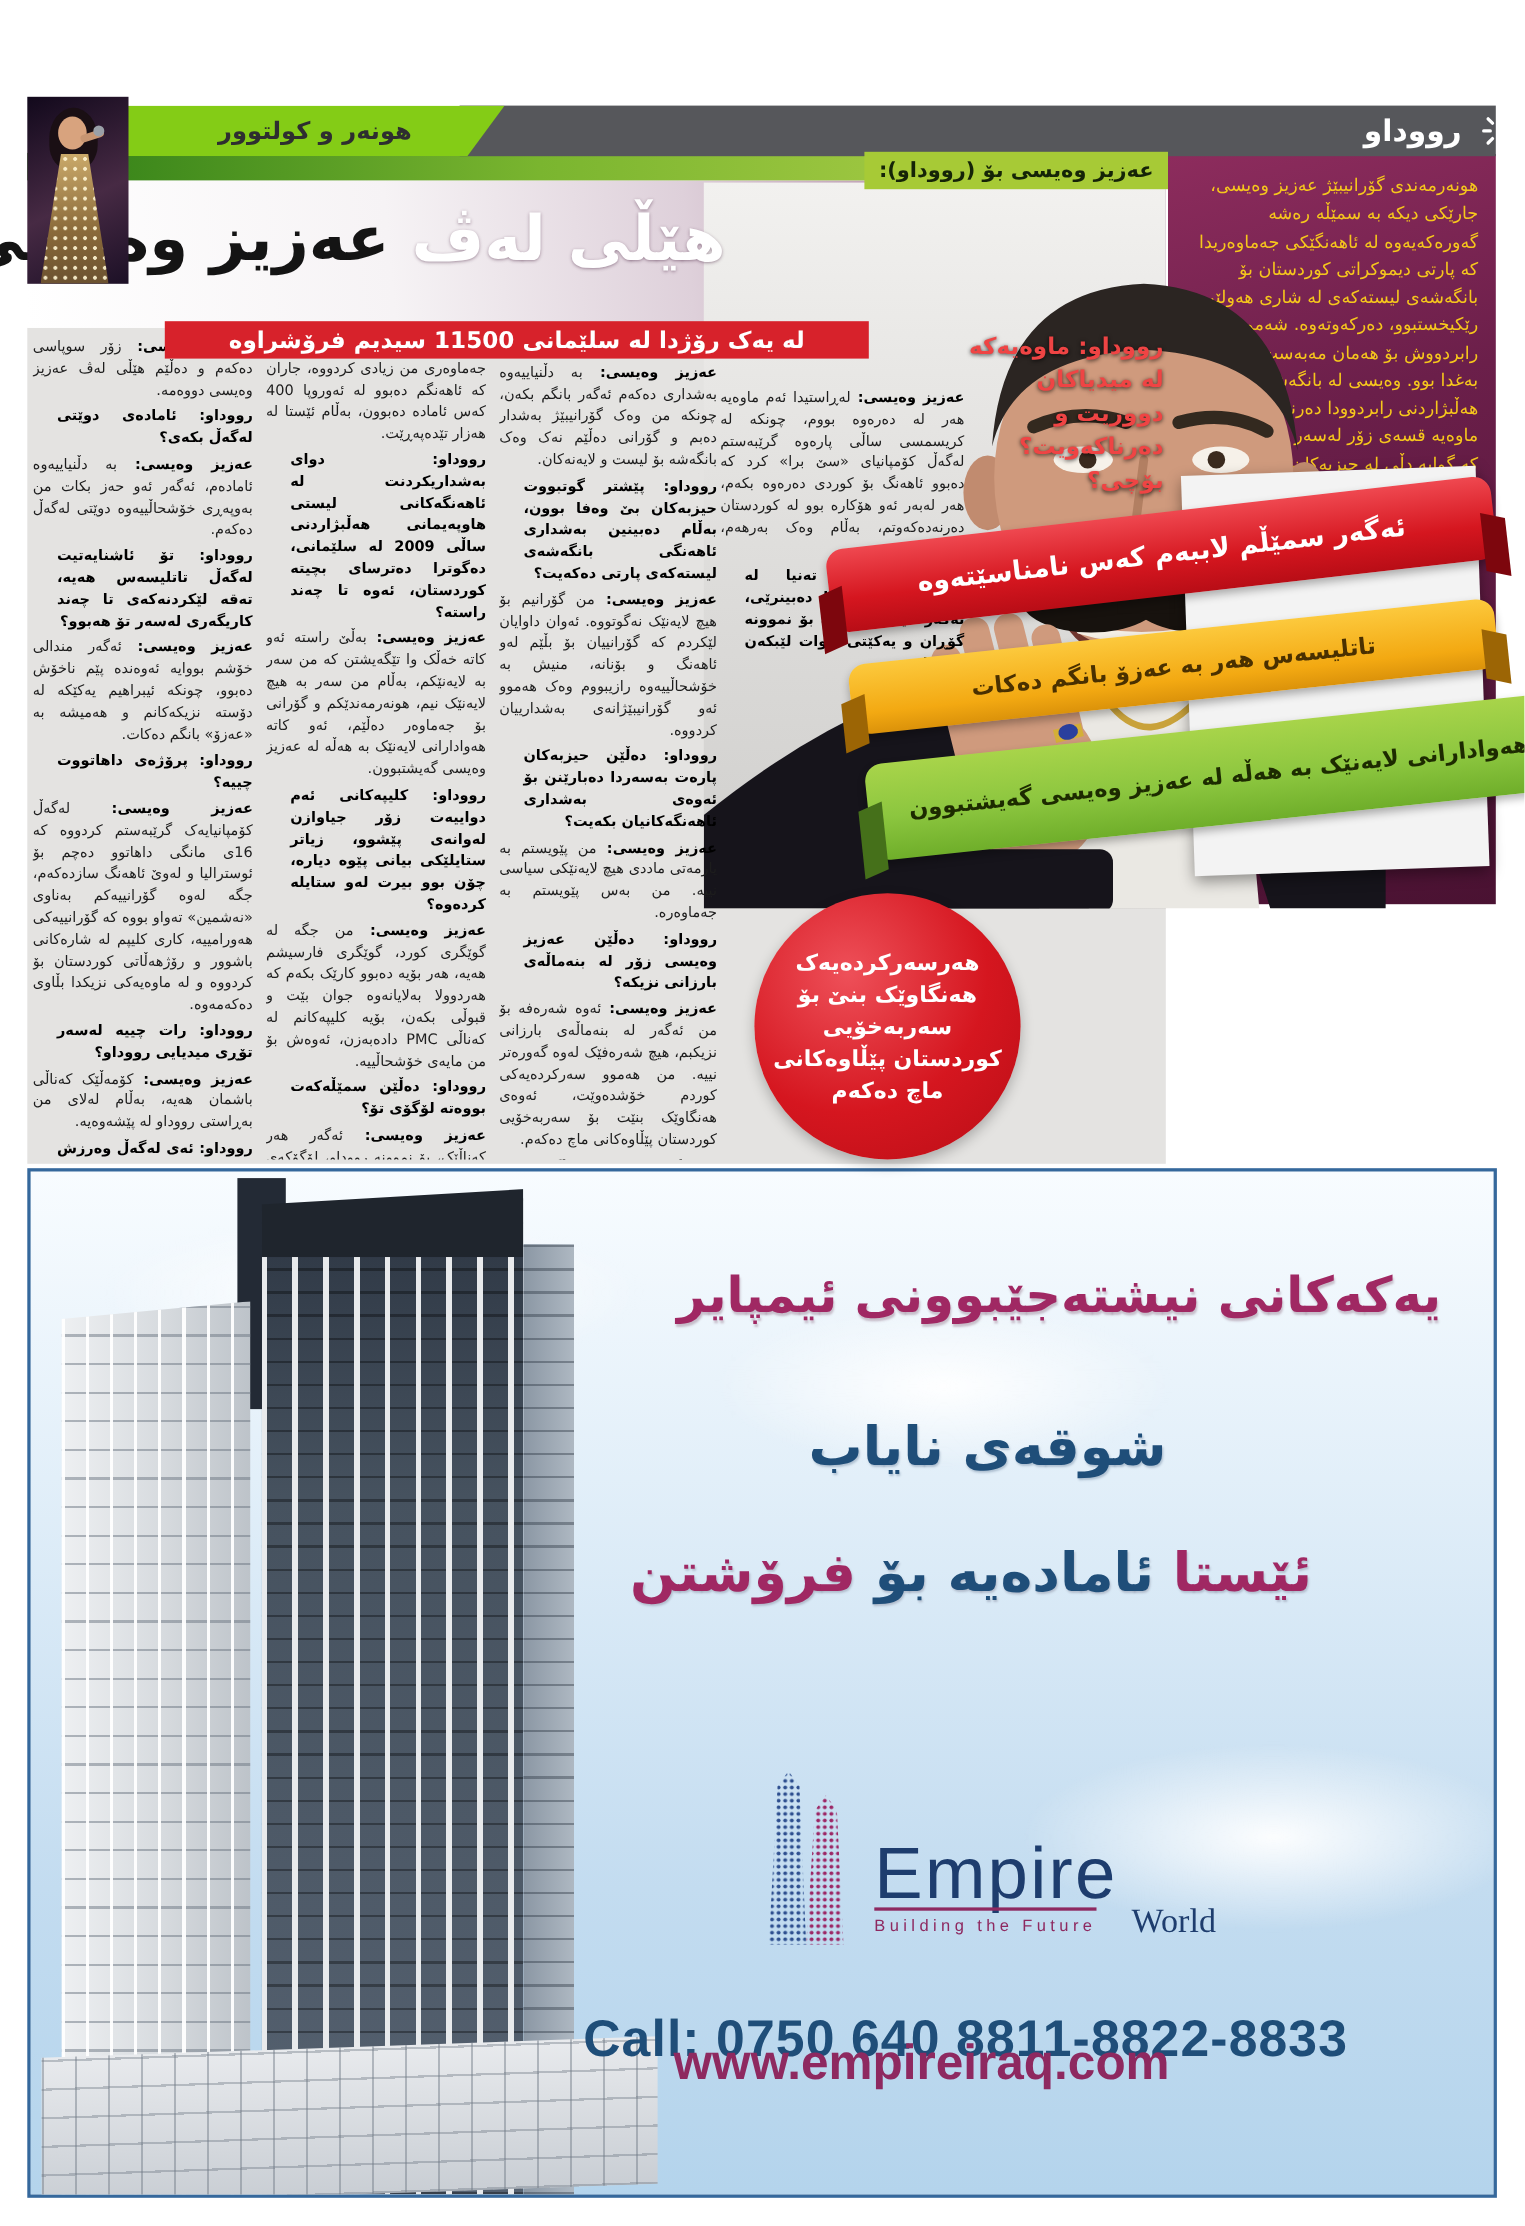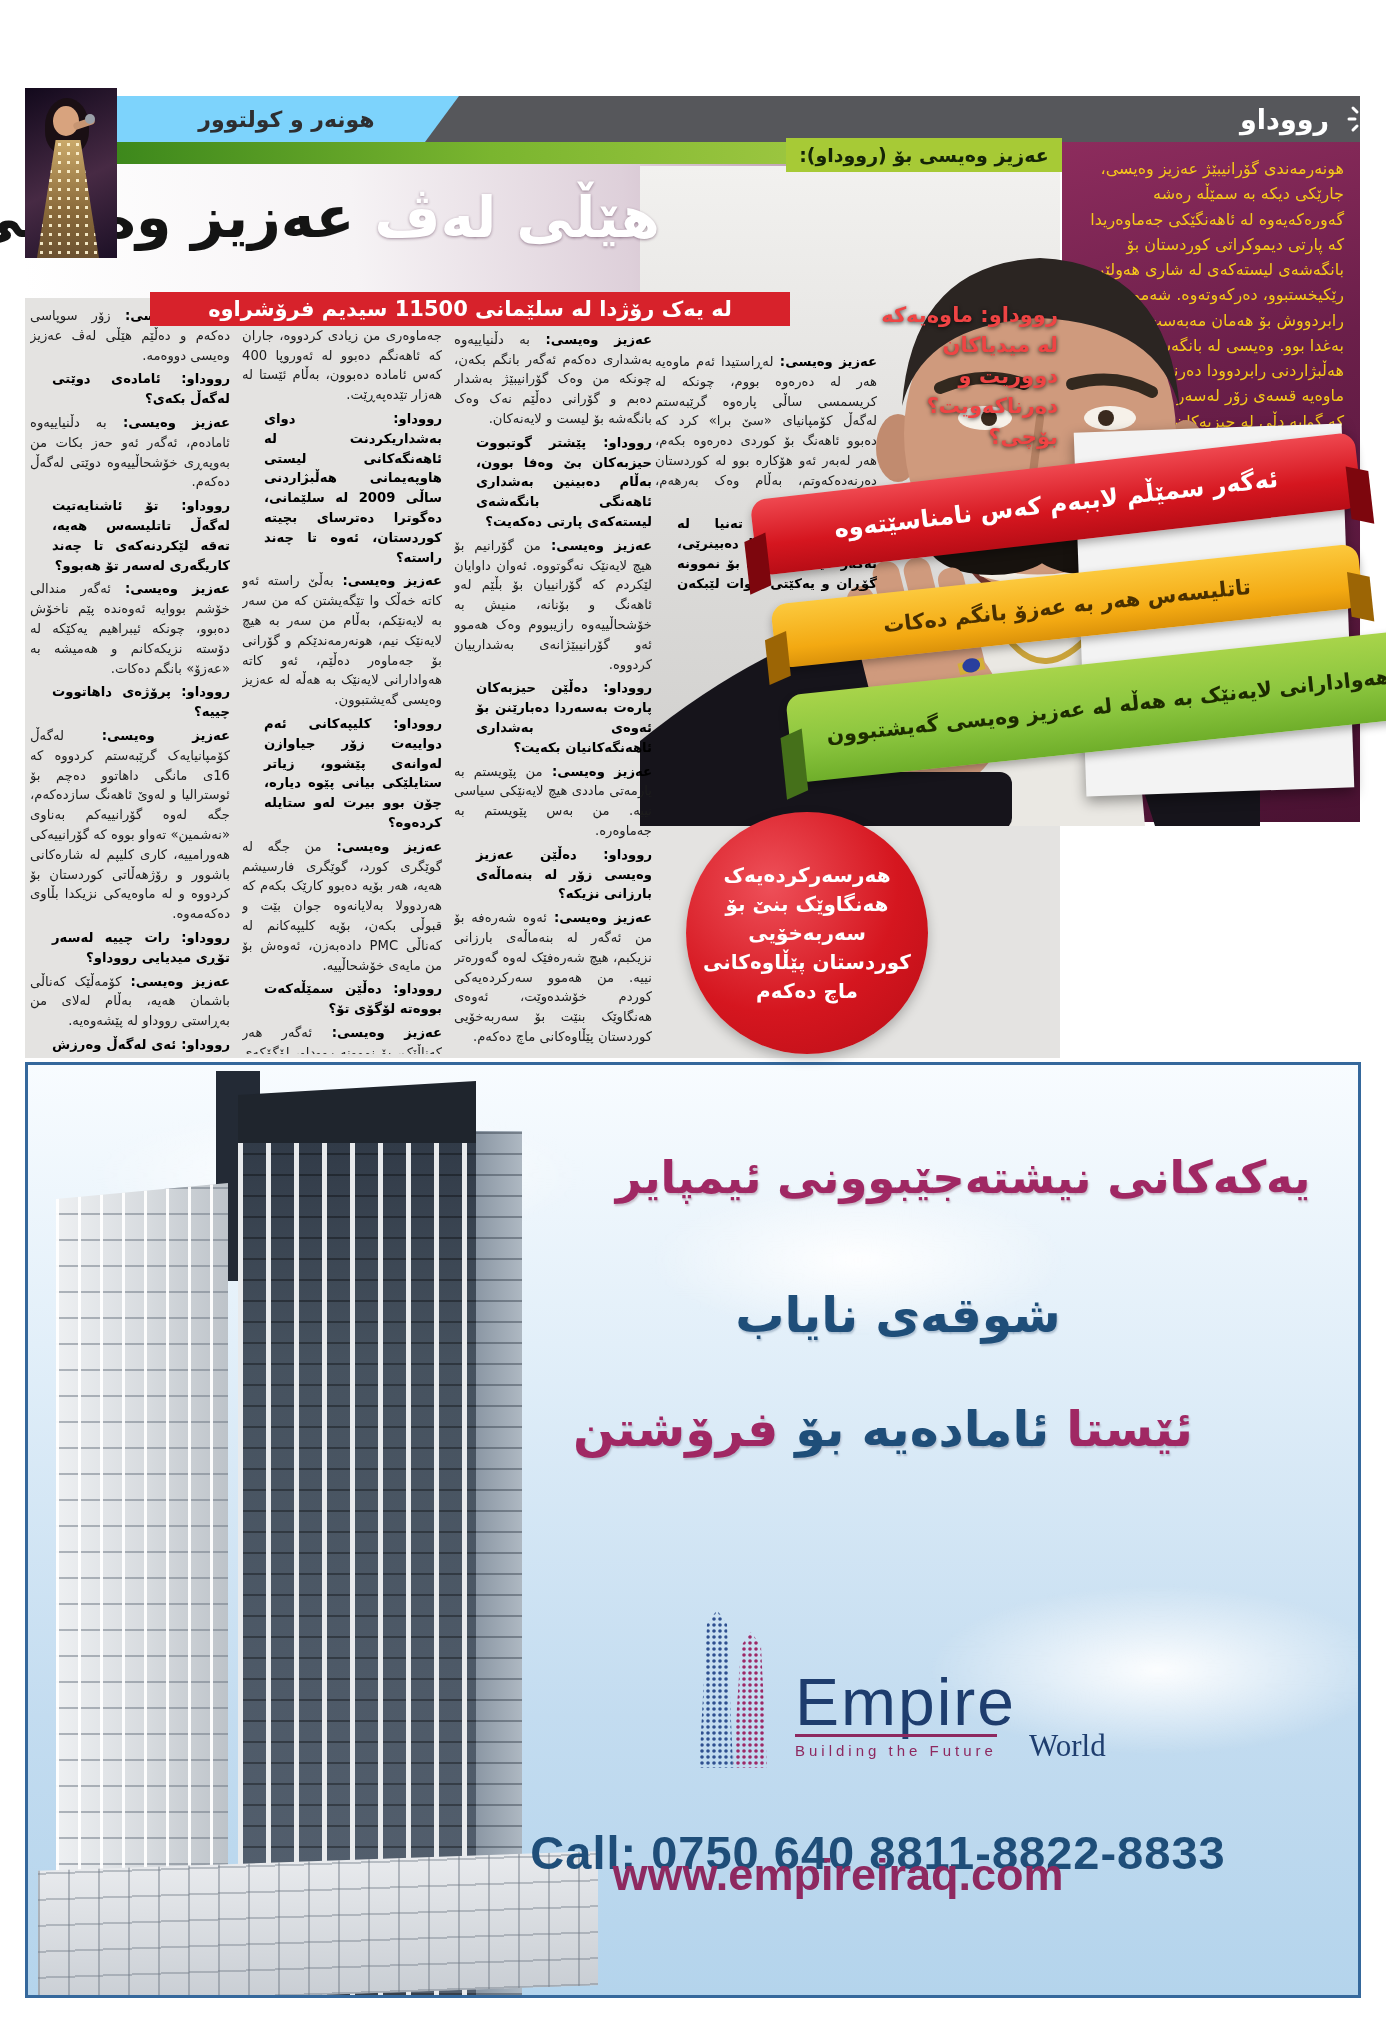--- a/index.html
+++ b/index.html
@@ -10,21 +10,21 @@
   
   #singer-photo{left:25px;top:88px;width:92px;height:170px;background:linear-gradient(155deg,#12091c 0%,#472a44 55%,#1c1026 100%);overflow:hidden;z-index:6;}
   #singer-head{position:absolute;left:28px;top:18px;width:26px;height:30px;border-radius:50%;background:#d8a37e;}
   #singer-hair{position:absolute;left:20px;top:10px;width:44px;height:56px;border-radius:50% 50% 40% 40%;background:#1a0f14;z-index:-1;}
   #singer-dress{position:absolute;left:12px;top:52px;width:62px;height:118px;background:linear-gradient(180deg,#caa96a,#8a6a3a 60%,#6b5130);clip-path:polygon(30% 0,70% 0,100% 100%,0 100%);background-size:100% 100%;}
   #singer-dress:after{content:'';position:absolute;inset:0;background-image:radial-gradient(circle 1.5px,rgba(255,245,210,.9) 0 1.5px,transparent 2px);background-size:9px 9px;}
   #singer-mic{position:absolute;left:60px;top:26px;width:10px;height:10px;border-radius:50%;background:#9aa0a8;}
   #singer-arm{position:absolute;left:48px;top:32px;width:22px;height:7px;background:#c79572;transform:rotate(-18deg);border-radius:4px;}
 
   #masthead-bar{left:418px;top:96px;width:942px;height:46px;background:#56575b;z-index:4;}
-  #section-trapezoid{left:114px;top:96px;width:345px;height:46px;background:#7dd3fc;clip-path:polygon(0 0,100% 0,calc(100% - 34px) 100%,0 100%);z-index:5;
+  #section-trapezoid{left:114px;top:96px;width:345px;height:46px;background:#84cc16;clip-path:polygon(0 0,100% 0,calc(100% - 34px) 100%,0 100%);z-index:5;
     display:flex;align-items:center;justify-content:center;color:#2e2e30;font-weight:bold;font-size:22px;}
   .bar-item{position:absolute;top:0;height:46px;line-height:46px;color:#ffffff;font-size:17px;font-weight:bold;z-index:5;}
   #bar-date{left:690px;}
   #bar-weekday{left:800px;}
   #bar-issue{left:1078px;}
   #rudaw-logo{left:1240px;top:96px;height:46px;display:flex;align-items:center;gap:18px;z-index:5;direction:ltr;}
   #rudaw-logo .logo-text{color:#fff;font-weight:bold;font-size:27px;letter-spacing:0px;}
 
   
   #green-bar{left:25px;top:139px;width:1035px;height:25px;background:linear-gradient(90deg,#2e7d17 0%,#7ab52f 45%,#b9d44e 100%);z-index:3;}

